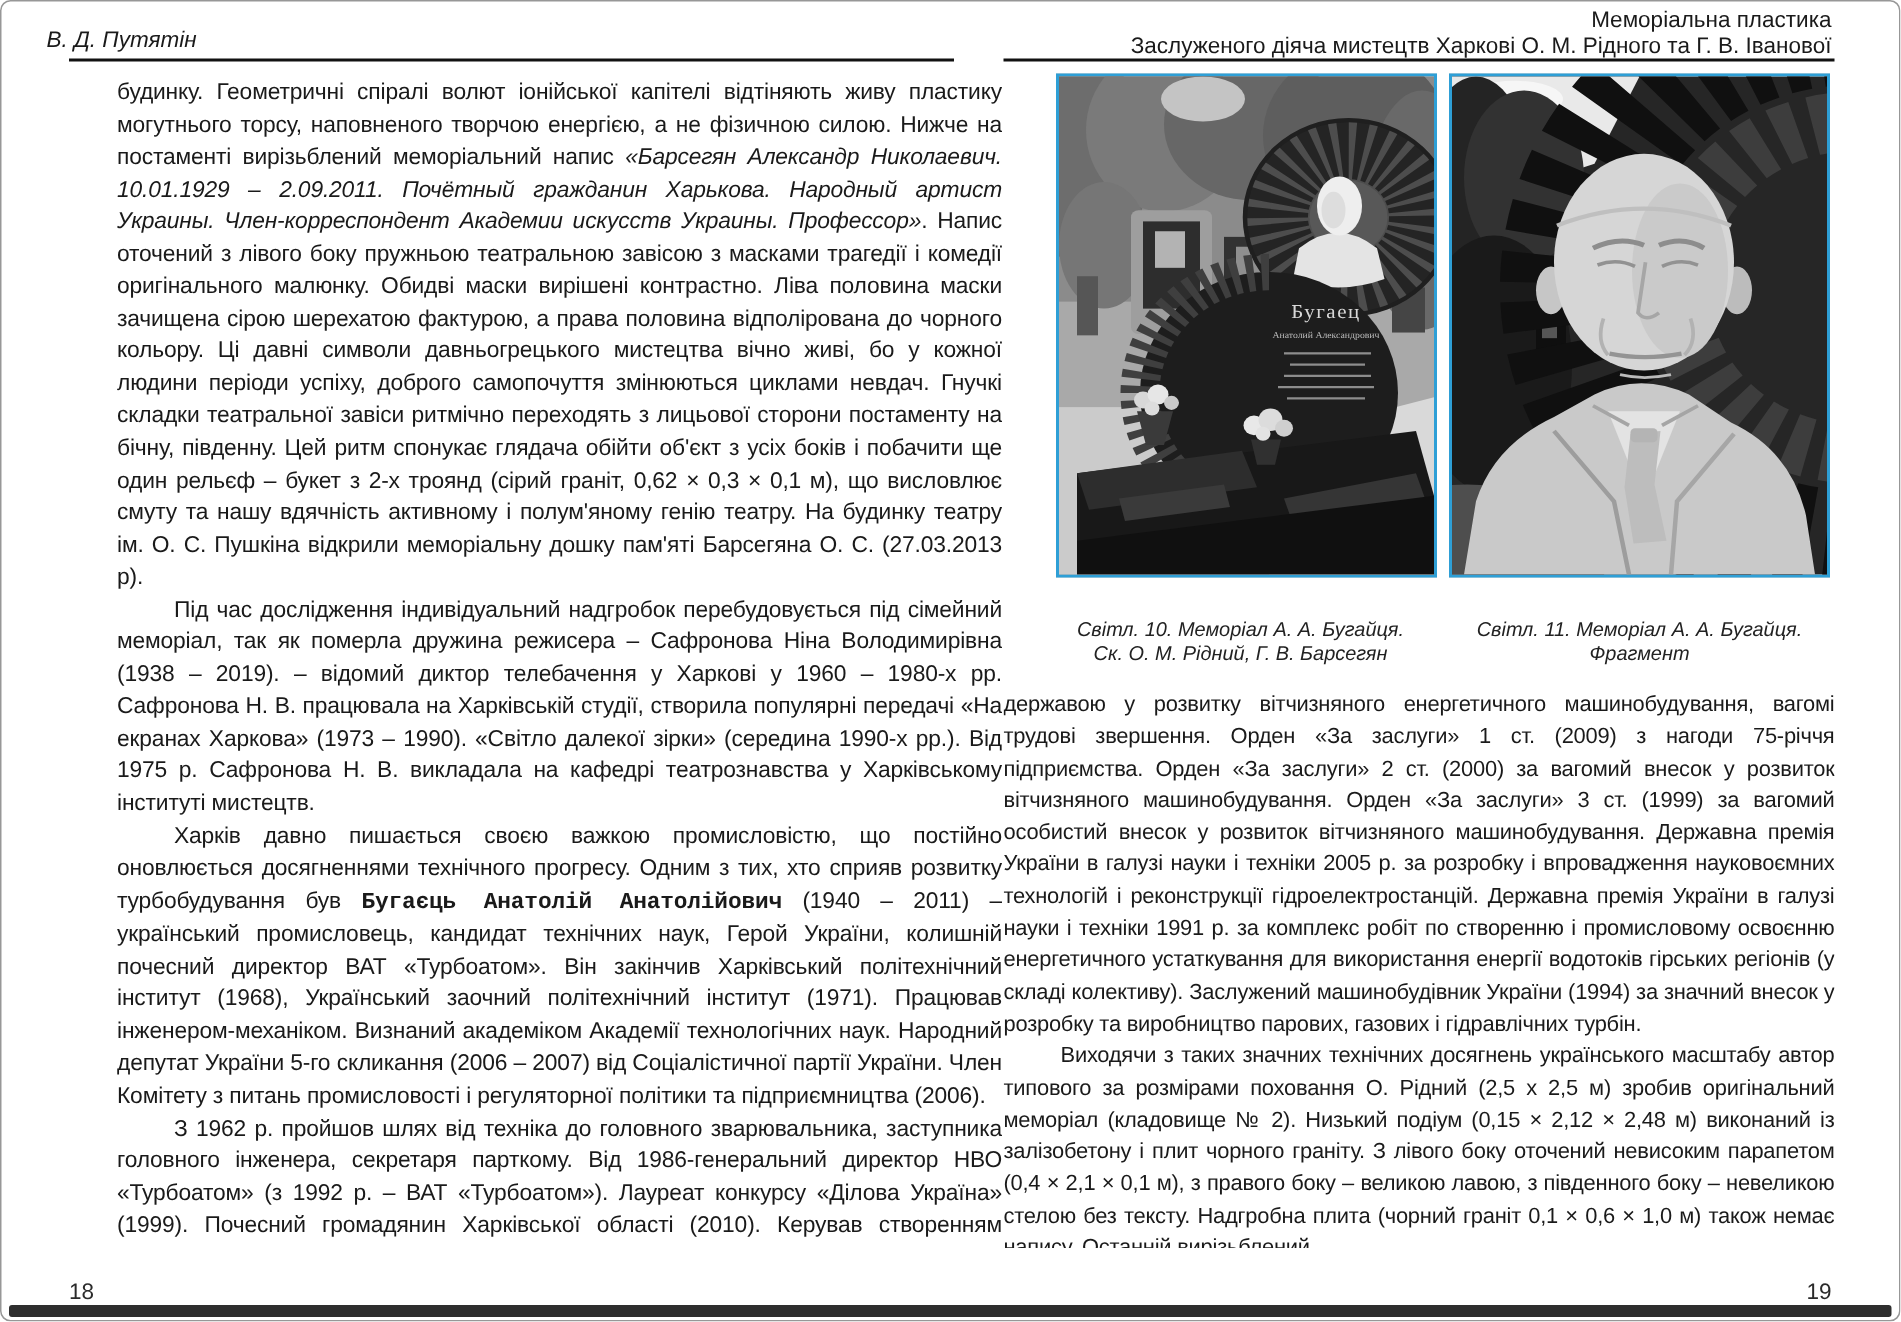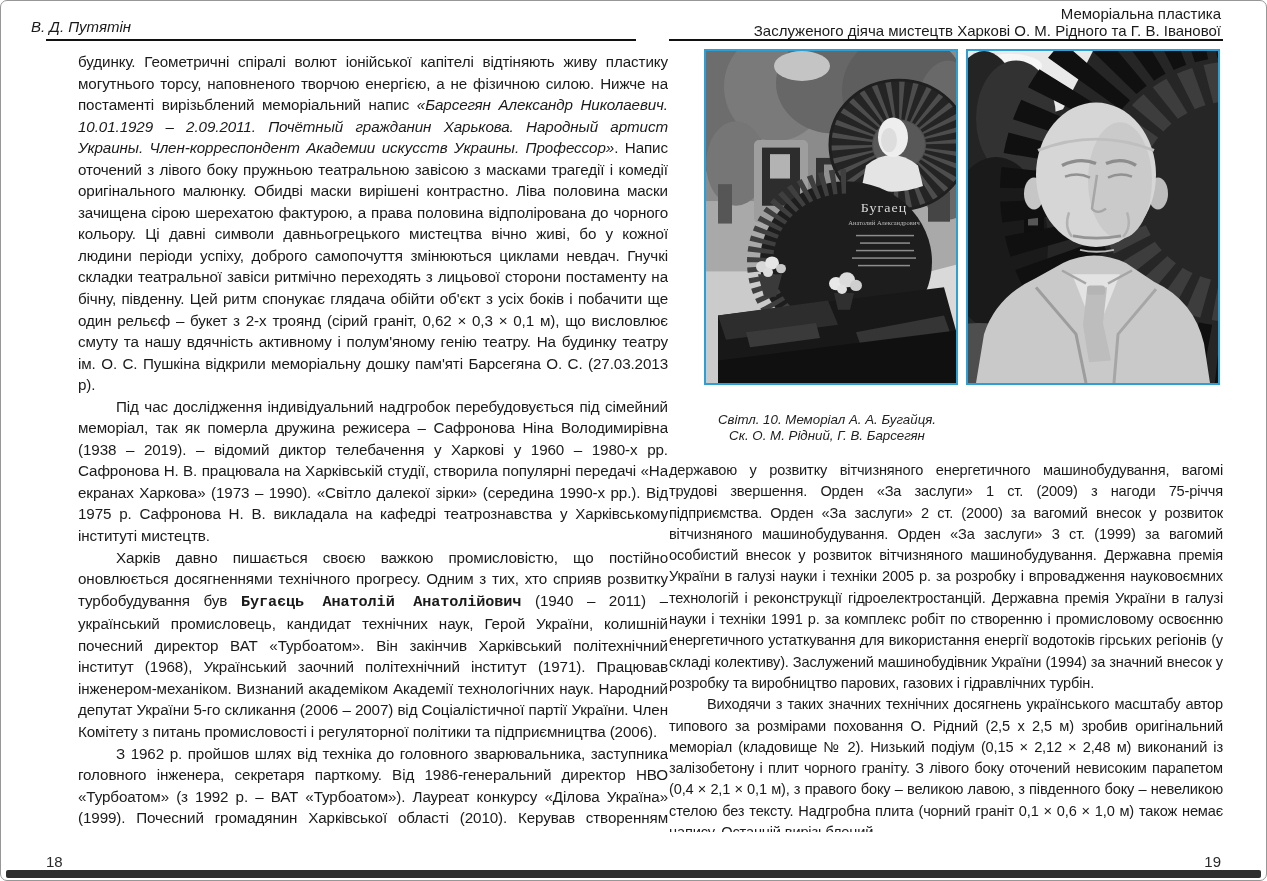--- a/index.html
+++ b/index.html
@@ -166,20 +166,24 @@
       <path d="M 159 172 Q 164 188 155 198" fill="none" stroke="#b2b2b2" stroke-width="2.5"></path>
       <path d="M 105 197 Q 128 202 153 197" fill="none" stroke="#949494" stroke-width="3"></path>
       <path d="M 112 212 Q 128 216 146 212" fill="none" stroke="#bababa" stroke-width="2"></path>
     </svg>
   </div>
 
   <div class="caption caption-1">
     <div>Світл. 10. Меморіал А. А. Бугайця.</div>
     <div>Ск. О. М. Рідний, Г. В. Барсегян</div>
   </div>
+  <div class="caption caption-2">
+    <div>Світл. 11. Меморіал А. А. Бугайця.</div>
+    <div>Фрагмент</div>
+  </div>
 
   <div class="body-text right-body">
       <p class=""><span>державою у розвитку вітчизняного енергетичного машинобудування, вагомі трудові звершення. Орден «За заслуги» 1 ст. (2009) з нагоди 75-річчя підприємства. Орден «За заслуги» 2 ст. (2000) за вагомий внесок у розвиток вітчизняного машинобудування. Орден «За заслуги» 3 ст. (1999) за вагомий особистий внесок у розвиток вітчизняного машинобудування. Державна премія України в галузі науки і техніки 2005 р. за розробку і впровадження науковоємних технологій і реконструкції гідроелектростанцій. Державна премія України в галузі науки і техніки 1991 р. за комплекс робіт по створенню і промисловому освоєнню енергетичного устаткування для використання енергії водотоків гірських регіонів (у складі колективу). Заслужений машинобудівник України (1994) за значний внесок у розробку та виробництво парових, газових і гідравлічних турбін.</span></p>
       <p class="indent"><span>Виходячи з таких значних технічних досягнень українського масштабу автор типового за розмірами поховання О. Рідний (2,5 х 2,5 м) зробив оригінальний меморіал (кладовище № 2). Низький подіум (0,15 × 2,12 × 2,48 м) виконаний із залізобетону і плит чорного граніту. З лівого боку оточений невисоким парапетом (0,4 × 2,1 × 0,1 м), з правого боку – великою лавою, з південного боку – невеликою стелою без тексту. Надгробна плита (чорний граніт 0,1 × 0,6 × 1,0 м) також немає напису. Останній вирізьблений</span></p>
     </div>
 
   <div class="pageno pageno-left">18</div>
   <div class="pageno pageno-right">19</div>
 
   <div class="bottom-edge"></div>

